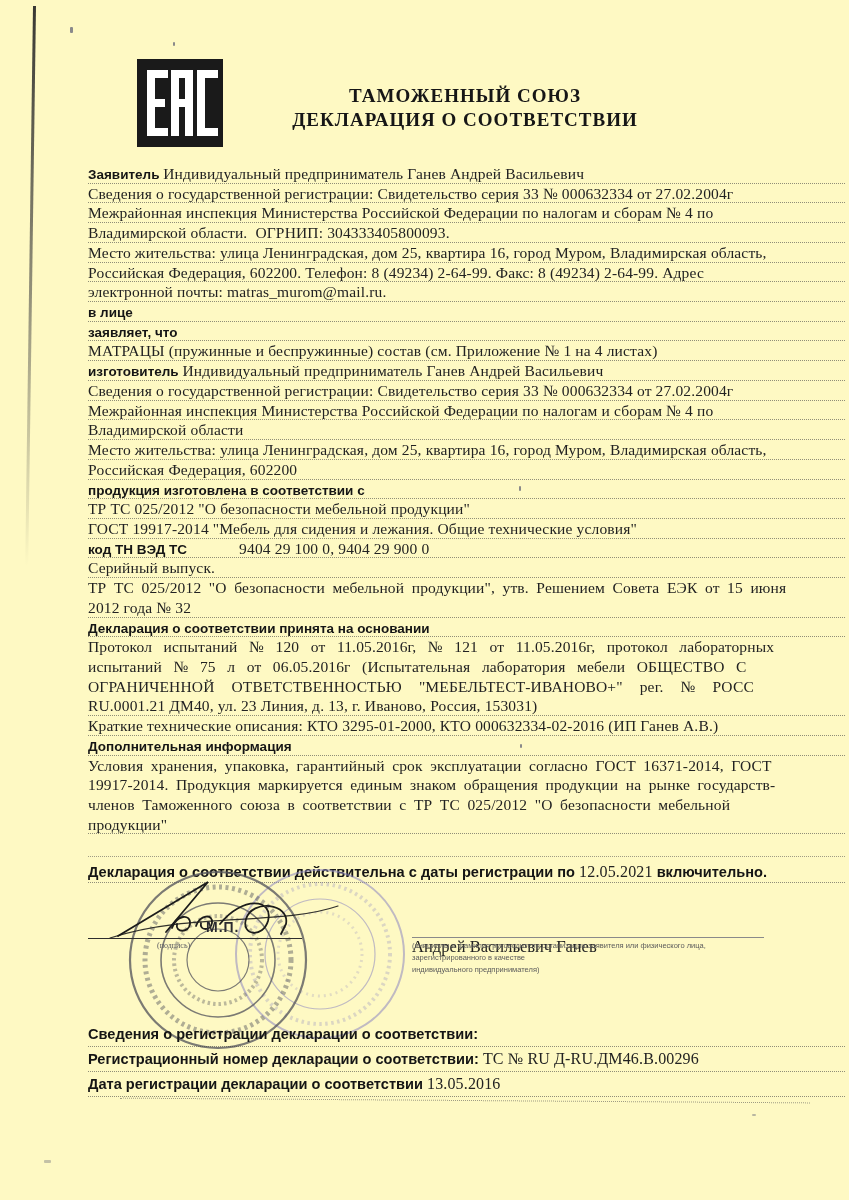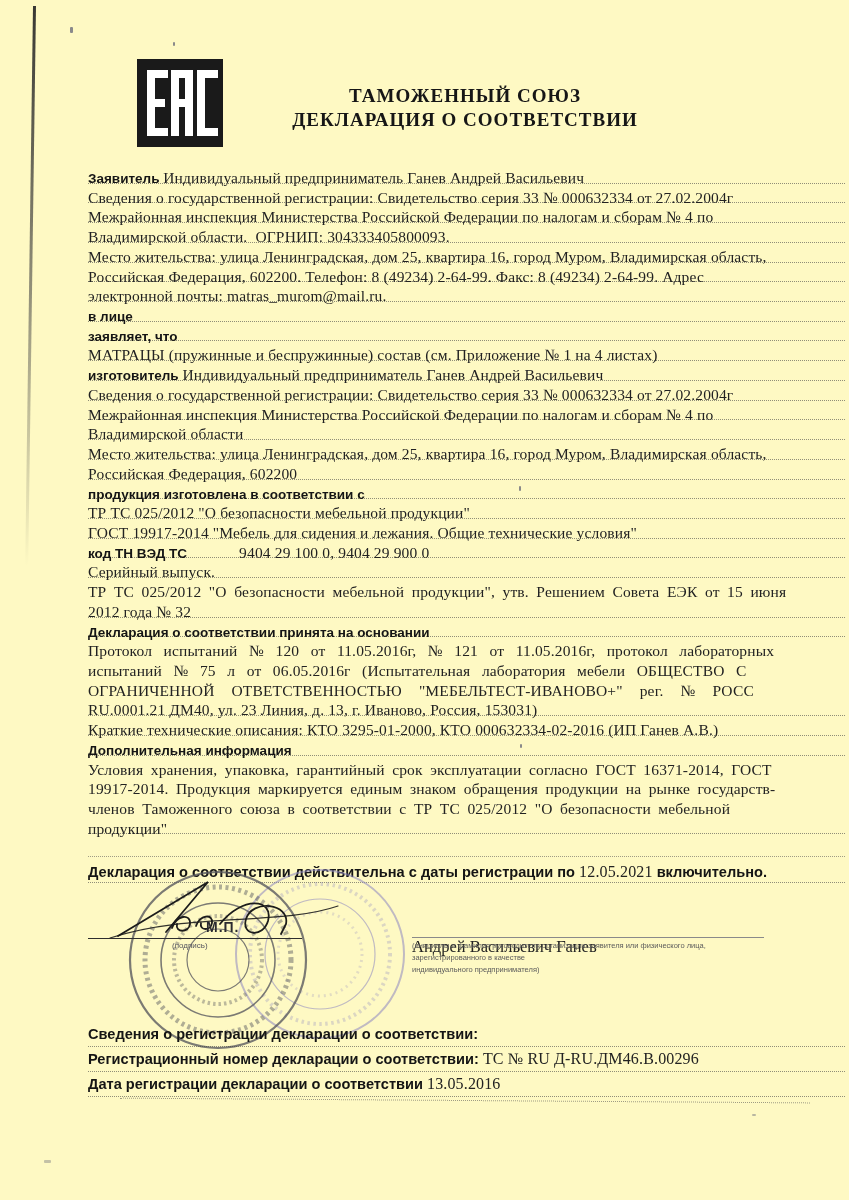--- a/index.html
+++ b/index.html
@@ -13,37 +13,37 @@
   
   .eac{position:absolute;left:137px;top:59px;width:86px;height:88px;}
   
   .title{position:absolute;left:230px;top:84px;width:470px;text-align:center;}
   .title .t1,.title .t2{font-weight:bold;font-size:19px;letter-spacing:1px;line-height:24px;color:#161616;}
   
   .linesbox{position:absolute;width:757px;}
   #body{left:88px;top:164px;}
   #validity{left:88px;top:861px;}
   #reg{left:88px;top:1022px;}
-  .line{white-space:nowrap;height:19.72px;line-height:28px;box-sizing:border-box;overflow:visible;}
+  .line{white-space:nowrap;height:19.72px;line-height:19px;box-sizing:border-box;overflow:visible;}
   .line.u{border-bottom:1px dotted rgba(70,70,70,.6);}
   .tx{font-family:"Liberation Serif","DejaVu Serif",serif;font-size:15.5px;letter-spacing:.15px;color:#222;}
   .lb{font-family:"Liberation Sans","DejaVu Sans",sans-serif;font-weight:bold;font-size:13.5px;color:#151515;}
   .gap{display:inline-block;width:52px;}
   .ws1{word-spacing:3.5px}.ws2{word-spacing:7.5px}.ws3{word-spacing:13px}
   #validity .line{height:22px;line-height:21px;}
   #validity .lb{font-size:14.6px;}
   #validity .tx{font-size:16px;}
   #reg .line{height:25px;line-height:24px;}
   #reg .lb{font-size:14.6px;}
   #reg .tx{font-size:16px;}
   .dotted-extra{position:absolute;border-top:1px dotted rgba(80,80,80,.55);height:0;}
   
   .stampsvg{position:absolute;left:80px;top:866px;filter:blur(.3px);}
   .sigline{position:absolute;left:88px;top:938px;width:214px;height:1.4px;background:#2e2e2e;}
-  .podpis{position:absolute;left:172px;top:941px;font-family:Liberation Sans, sans-serif;
+  .podpis{position:absolute;left:157px;top:941px;font-family:Liberation Serif, serif;
           font-size:8px;color:#55555e;}
   .mp{position:absolute;left:206px;top:919px;font-family:"Liberation Sans",sans-serif;
       font-weight:bold;font-size:14px;letter-spacing:1px;color:#2a2a30;}
   .signame{position:absolute;left:412px;top:910px;font-size:16.5px;color:#222;margin-top:27px;}
   .signote{position:absolute;left:412px;top:937px;width:352px;border-top:1px solid #8a8a8a;
            padding-top:2px;font-family:"Liberation Sans",sans-serif;font-size:7.5px;
            line-height:12px;color:#5b5b5b;}
 </style>
 </head>
 <body>

